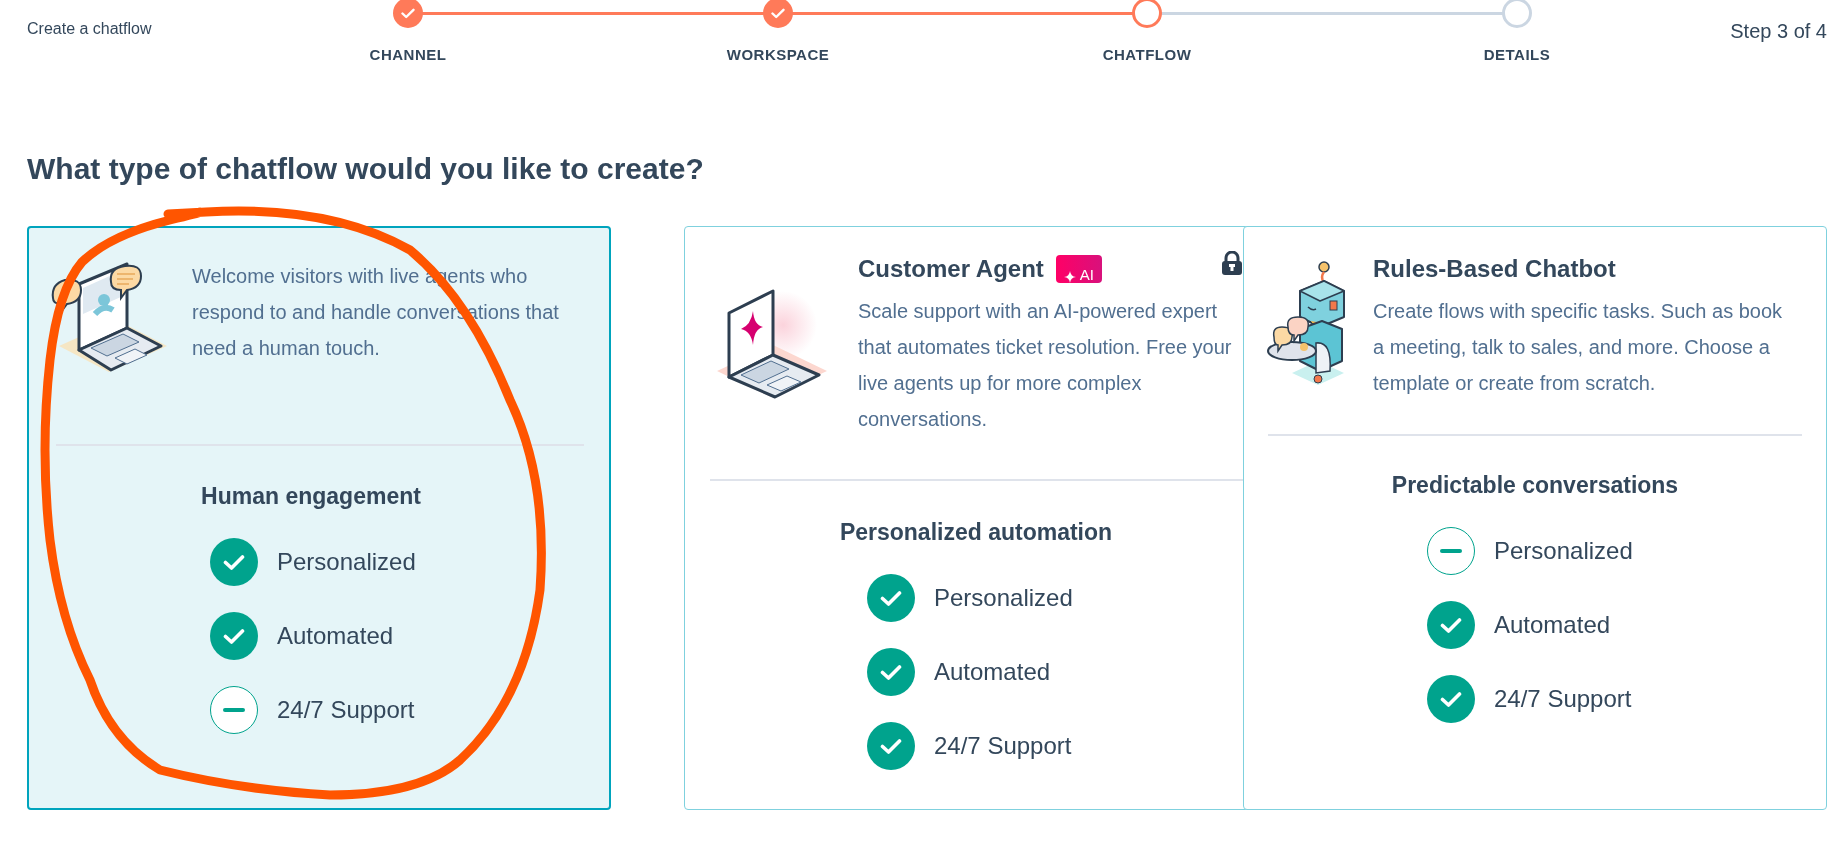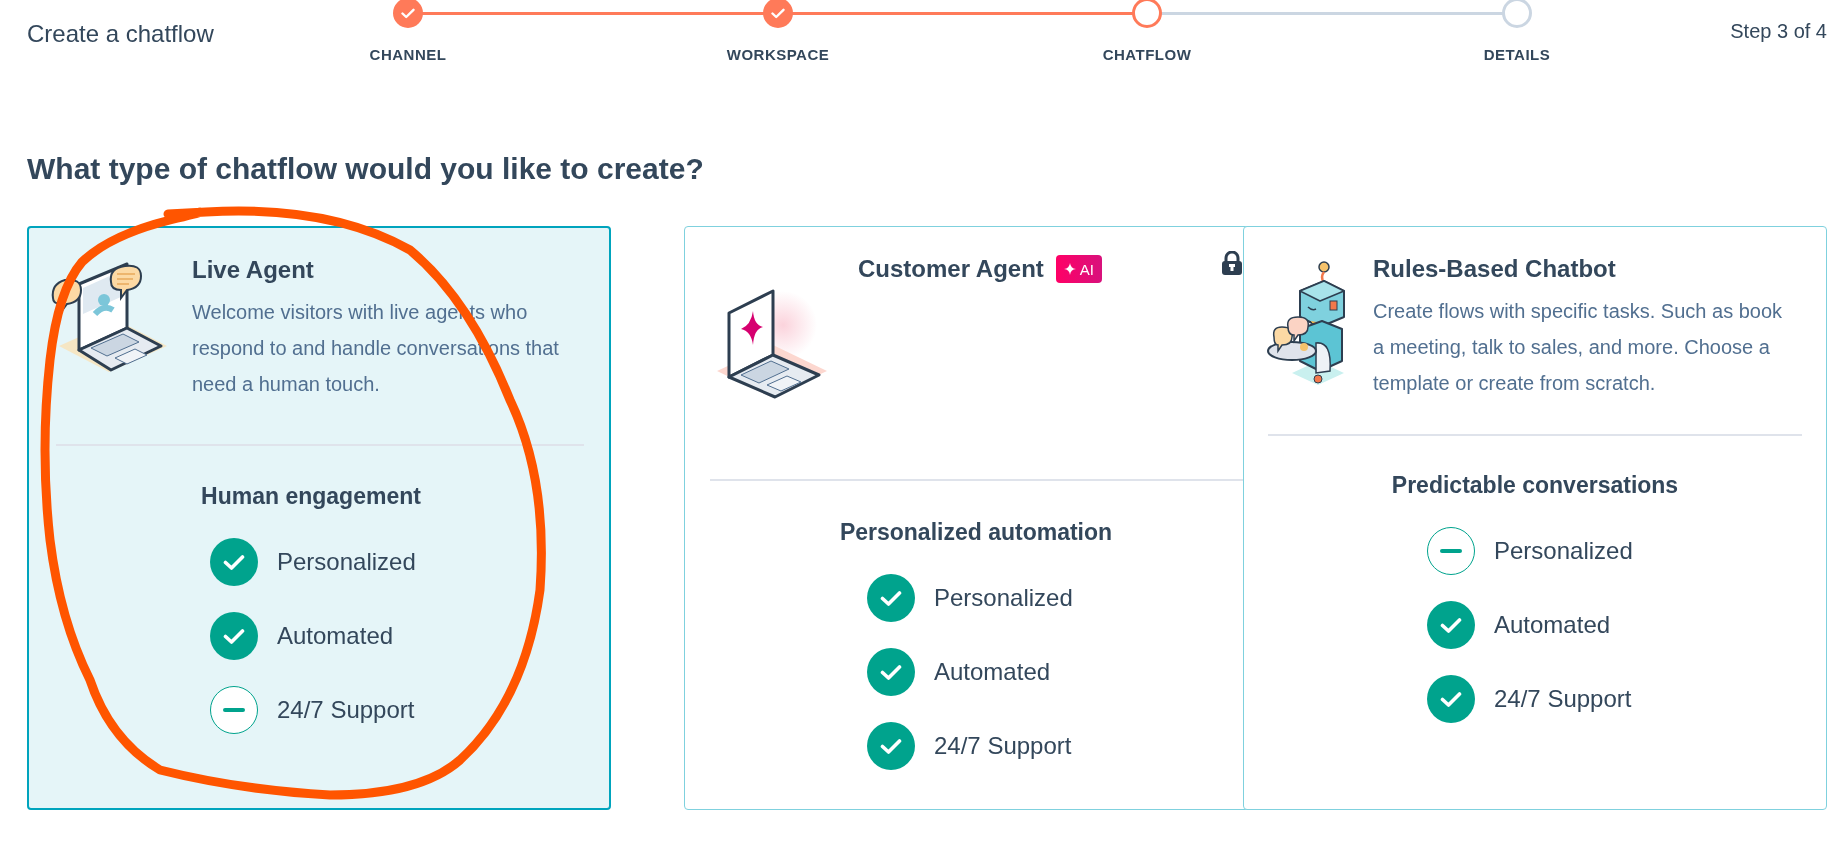--- a/index.html
+++ b/index.html
@@ -1,20 +1,20 @@
 <!DOCTYPE html>
 <html><head>
 <meta charset="utf-8">
 <style>
   * { box-sizing: border-box; margin: 0; padding: 0; }
   html, body { width: 1848px; height: 862px; background: #ffffff; overflow: hidden; }
   body { font-family: "Liberation Sans", "DejaVu Sans", sans-serif; color: #33475b; position: relative; }
 
   
-  .header-title { position: absolute; left: 27px; top: 20px; font-size: 24px; color: #33475b; }
+  .header-title { position: absolute; left: 27px; top: 20px; font-size: 16px; color: #33475b; }
   .step-count { position: absolute; right: 21px; top: 20px; font-size: 20px; color: #33475b; }
 
   .stepper { position: absolute; left: 0; top: 0; width: 1588px; height: 70px; }
   .step-line { position: absolute; top: 12px; height: 3px; }
   .step { position: absolute; top: 0; width: 200px; margin-left: -100px; text-align: center; }
   .step-dot { width: 30px; height: 30px; border-radius: 50%; margin: 0 auto; display: flex; align-items: center; justify-content: center; position: relative; top: -2px; }
   .step-dot.done { background: #ff7a59; }
   .step-dot.active { background: #fff; border: 3px solid #ff7a59; }
   .step-dot.todo { background: #fff; border: 3px solid #cbd6e2; }
   .step-label { margin-top: 16px; font-size: 15px; font-weight: bold; letter-spacing: 0.5px; color: #33475b; }
@@ -22,21 +22,21 @@
   
   .question { position: absolute; left: 27px; top: 152px; font-size: 30px; font-weight: bold; color: #33475b; }
 
   
   .card { position: absolute; top: 226px; width: 584px; height: 584px; background: #fff; border: 1px solid #7fd1de; border-radius: 4px; cursor: pointer; }
   .card.selected { background: #e5f5f8; border: 2px solid #00a4bd; }
   .card-illus { position: absolute; left: 20px; top: 30px; width: 120px; height: 130px; }
   .card-head { position: absolute; left: 163px; top: 24px; right: 28px; }
   .card-title-row { display: flex; align-items: center; gap: 12px; height: 36px; }
   .card-title { font-size: 24px; font-weight: bold; color: #33475b; }
-  .ai-badge { display: inline-flex; align-items: center; gap: 4px; height: 28px; padding: 0 8px; border-radius: 4px; background: linear-gradient(90deg, #ff0066, #d8117c); color: #fff; font-size: 15px; }
+  .ai-badge { display: inline-flex; align-items: flex-end; gap: 4px; height: 28px; padding: 0 8px; border-radius: 4px; background: linear-gradient(90deg, #ff0066, #d8117c); color: #fff; font-size: 15px; }
   .card-desc { margin-top: 6px; font-size: 20px; line-height: 36px; color: #516f90; }
   .lock { position: absolute; right: 24px; top: 24px; width: 22px; height: 24px; }
   .divider { position: absolute; left: 27px; right: 25px; height: 2px; background: #dfe3eb; }
   .feat-title { position: absolute; left: 0; right: 0; text-align: center; font-size: 23px; font-weight: bold; color: #33475b; }
   .feat-list { position: absolute; left: 0; right: 0; }
   .feat { display: flex; align-items: center; height: 74px; text-align: right; }
   .feat-icon { width: 48px; height: 48px; border-radius: 50%; display: flex; align-items: center; justify-content: center; flex: none; }
   .feat-icon.yes { background: #00a38d; }
   .feat-icon.no { background: #fff; border: 1.5px solid #00a38d; }
   .feat-label { margin-left: 19px; font-size: 24px; color: #33475b; }
@@ -94,23 +94,20 @@
       <path d="M46 56 Q55 46 64 52" stroke="#7cc6d9" stroke-width="6" fill="none"></path>
       <polygon points="30,92 78,70 112,88 62,112" fill="#e6ebf1" stroke="#2d3e50" stroke-width="3" stroke-linejoin="round"></polygon>
       <polygon points="42,90 74,76 90,84 58,98" fill="#cbd6e2" stroke="#516f90" stroke-width="1"></polygon>
       <polygon points="66,100 86,91 98,97 78,106" fill="#f0f3f7" stroke="#516f90" stroke-width="1"></polygon>
       <path d="M4 40 Q2 26 16 22 Q32 20 32 32 Q32 44 18 46 L12 54 L12 46 Q4 46 4 40Z" fill="#fcd9a4" stroke="#2d3e50" stroke-width="2"></path>
       <path d="M62 24 Q60 10 76 8 Q92 6 92 18 Q92 30 78 32 L72 40 L72 32 Q62 32 62 24Z" fill="#fcd9a4" stroke="#2d3e50" stroke-width="2"></path>
       <path d="M68 16 H86 M68 21 H84 M68 26 H80" stroke="#e8a95b" stroke-width="1.5"></path>
     </svg>
   </div>
   <div class="card-head">
-    <div class="card-title-row">
-      <div class="card-title">Live Agent</div>
-    </div>
     <div class="card-desc">Welcome visitors with live agents who respond to and handle conversations that need a human touch.</div>
   </div>
   <div class="divider" style="top:216px;"></div>
   <div class="feat-title" style="top:255px; padding-right:16px;">Human engagement</div>
   <div class="feat-list" style="top:297px; left:181px;">
     <div class="feat">
       <span class="feat-icon yes">
           <svg width="22" height="17" viewBox="0 0 22 17">
             <path d="M2.5 8.5 L8.5 14 L19.5 3" stroke="#fff" stroke-width="3.6" fill="none" stroke-linecap="round" stroke-linejoin="round"></path>
           </svg>
@@ -157,20 +154,21 @@
   <div class="card-head" style="left:173px;">
     <div class="card-title-row">
       <div class="card-title">Customer Agent</div>
       <span class="ai-badge">
         <svg width="12" height="12" viewBox="0 0 12 12">
             <path d="M6 0 Q6.6 5.4 12 6 Q6.6 6.6 6 12 Q5.4 6.6 0 6 Q5.4 5.4 6 0Z" fill="#fff"></path>
           </svg>
         <span>AI</span>
       </span>
     </div>
+    <div class="card-desc">Scale support with an AI-powered expert that automates ticket resolution. Free your live agents up for more complex conversations.</div>
   </div>
   <div class="lock">
     <svg width="22" height="24" viewBox="0 0 22 24">
       <path d="M5 11 V7 A6 6 0 0 1 17 7 V11" stroke="#2d3e50" stroke-width="3" fill="none"></path>
       <rect x="1" y="10" width="20" height="14" rx="3" fill="#2d3e50"></rect>
       <rect x="9.5" y="14" width="3" height="6" fill="#fff"></rect>
       <rect x="8" y="13" width="6" height="3" fill="#fff"></rect>
     </svg>
   </div>
   <div class="divider" style="top:252px; left:25px; right:24px;"></div>

